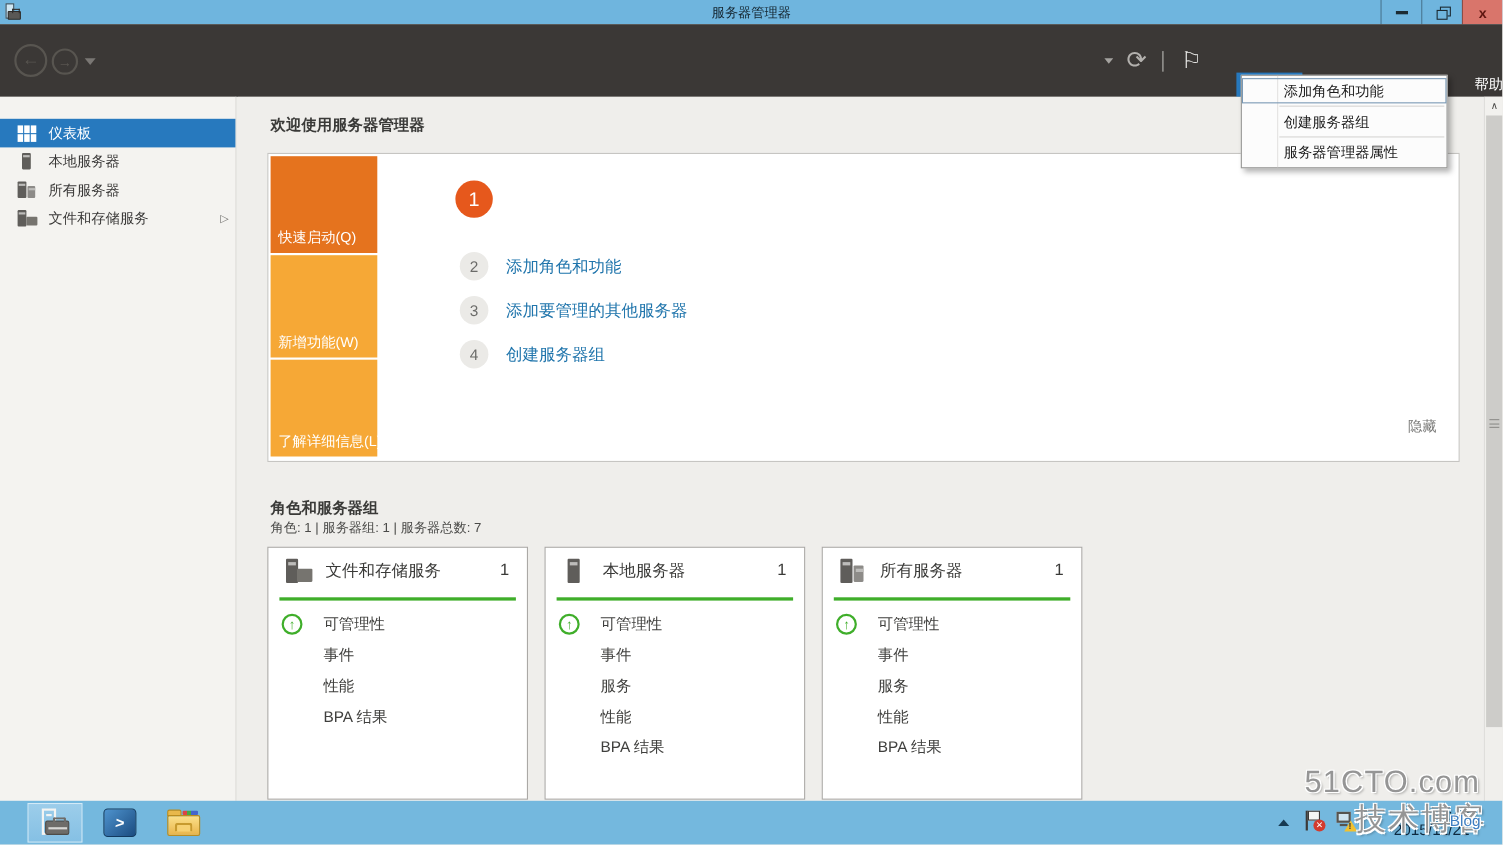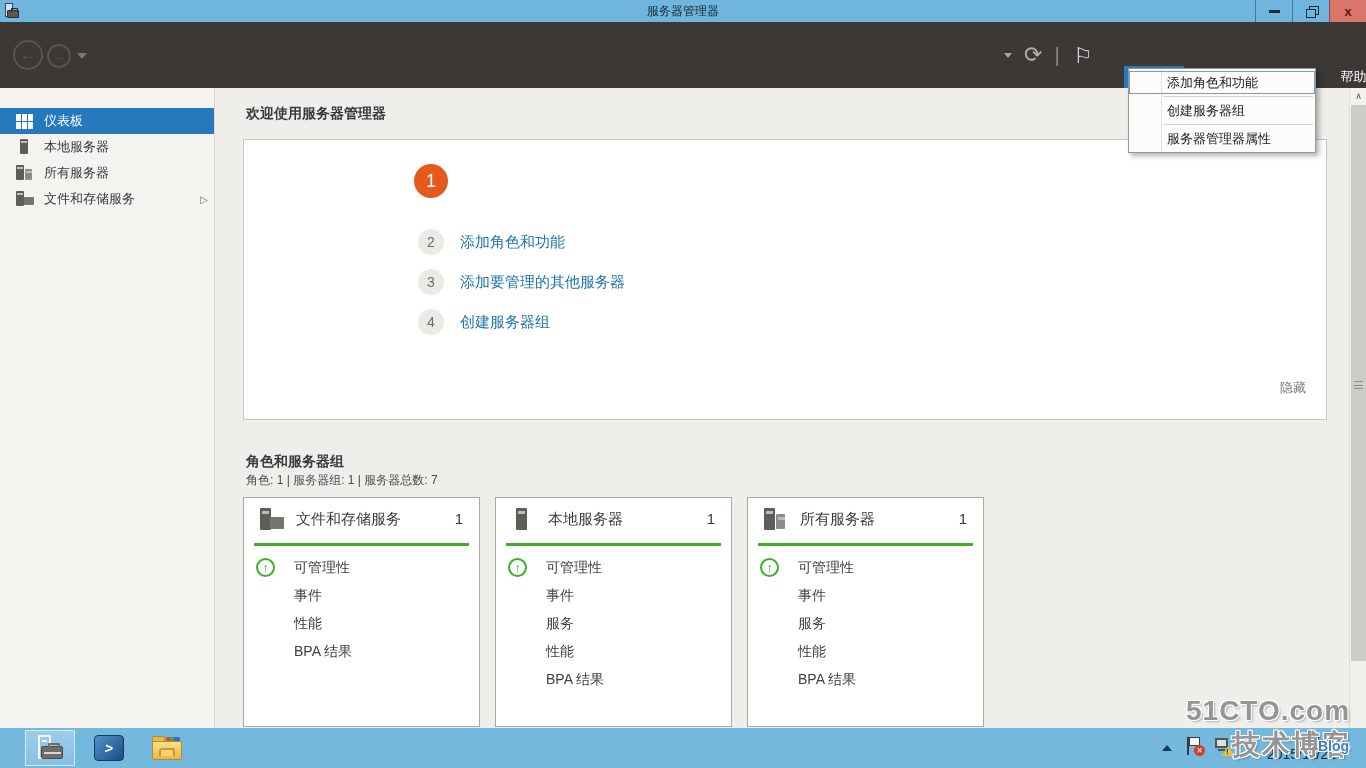--- a/index.html
+++ b/index.html
@@ -140,21 +140,21 @@
   .tray-flag .cloth { position:absolute; left:4px; top:1px; width:11px; height:9px; background:#F6F6F4; border:1px solid #3C3A38; }
   .badge-red { position:absolute; right:-2px; bottom:0; width:11px; height:11px; border-radius:50%; background:#D23B2E; color:#FFF; font-size:8px; line-height:11px; text-align:center; font-weight:bold; }
   .tray-net { position:absolute; left:-152px; top:8px; width:19px; height:20px; }
   .tray-net .scr { position:absolute; left:1px; top:2px; width:13px; height:10px; border:2px solid #56544F; background:#CFE4F0; }
   .tray-net .base { position:absolute; left:4px; top:13px; width:7px; height:2px; background:#56544F; }
   .badge-warn { position:absolute; right:-1px; bottom:0; width:0; height:0; border-left:6px solid transparent; border-right:6px solid transparent; border-bottom:10px solid #F2C12E; }
   .badge-warn:after { content:"!"; position:absolute; left:-2px; top:1px; font-size:8px; font-weight:bold; color:#333; }
   .tray-clock { position:absolute; right:30px; top:5px; width:100px; text-align:right; font-size:14px; color:#0E2A40; line-height:14px; cursor:default; }
 
   
-  .wm { position:absolute; z-index:90; font-weight:bold; color:rgba(140,140,140,.92); pointer-events:none;
+  .wm { position:absolute; z-index:90; font-weight:normal; color:rgba(140,140,140,.92); pointer-events:none;
         text-shadow:-1px -1px 0 #FFF, 1px -1px 0 #FFF, -1px 1px 0 #FFF, 1px 1px 0 #FFF, 2px 2px 2px rgba(0,0,0,.25); }
   .wm1 { left:1186px; top:695px; font-size:28px; letter-spacing:1px; }
   .wm2 { left:1232px; top:726px; font-size:28px; letter-spacing:2px; }
   .wm3 { left:1318px; top:738px; font-size:14px; color:#3D7EC2; text-shadow:-1px -1px 0 #FFF,1px -1px 0 #FFF,-1px 1px 0 #FFF,1px 1px 0 #FFF; }
 </style>
 </head>
 <body>
 
 <div class="screen">
 
@@ -241,20 +241,31 @@
     <span class="side-label">文件和存储服务</span>
   <span class="side-arrow">▷</span>
         </div>
       </div>
   </div>
 
   <div class="content">
     <div class="welcome-title">欢迎使用服务器管理器</div>
 
     <div class="tile">
+      <div class="tabs-col">
+          <div class="tile-tab t0">
+            <span class="tab-label">快速启动(Q)</span>
+          </div>
+          <div class="tile-tab t1">
+            <span class="tab-label">新增功能(W)</span>
+          </div>
+          <div class="tile-tab t2">
+            <span class="tab-label">了解详细信息(L)</span>
+          </div>
+        </div>
       <div>
           <div class="step primary">
     <div class="badge">1</div>
   </div>
           <div class="step secondary s1">
     <div class="badge">2</div>
     <div class="step-label">添加角色和功能</div>
   </div>
           <div class="step secondary s2">
     <div class="badge">3</div>

